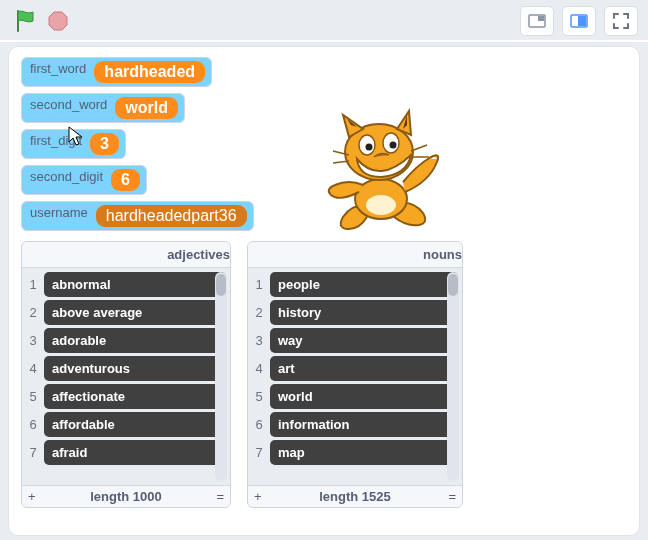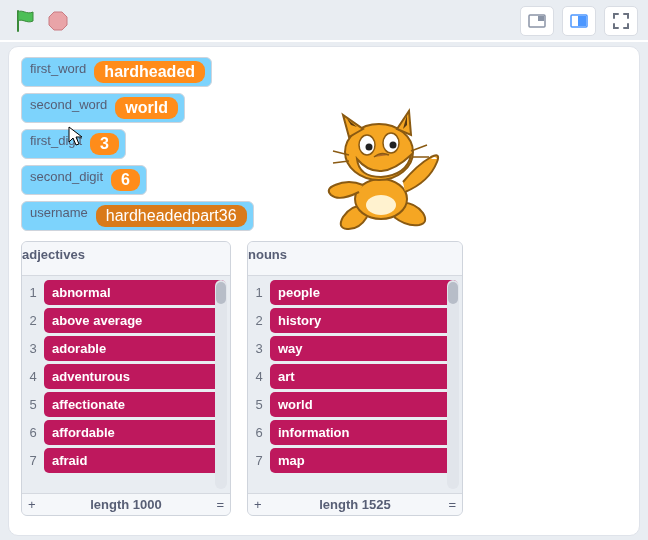--- a/index.html
+++ b/index.html
@@ -84,25 +84,25 @@
   .list-monitor {
     background: #e9edf2;
     border: 1px solid #cfd4dc;
     border-radius: 6px;
     width: 210px;
     overflow: hidden;
     display: flex;
     flex-direction: column;
   }
   .list-header {
-    text-align: left;
+    text-align: right;
     font-size: 13px;
     font-weight: 600;
     color: #575e75;
-    padding: 5px 0 13px 0;
+    padding: 5px 0 5px 0;
     border-bottom: 1px solid #d5d9e0;
     background: #f5f7fa;
   }
   .list-body {
     position: relative;
     display: flex;
     flex-direction: column;
     gap: 3px;
     padding: 4px 4px;
     height: 217px;
@@ -114,21 +114,21 @@
     gap: 4px;
   }
   .list-row .idx {
     width: 14px;
     font-size: 13px;
     color: #6b7280;
     text-align: center;
   }
   .list-row .cell {
     flex: 1;
-    background: #be185d;
+    background: #404040;
     color: #fff;
     font-size: 13px;
     font-weight: 600;
     border-radius: 5px;
     padding: 5px 8px;
   }
   .scrollbar {
     position: absolute;
     top: 4px; right: 3px; bottom: 4px;
     width: 12px;

